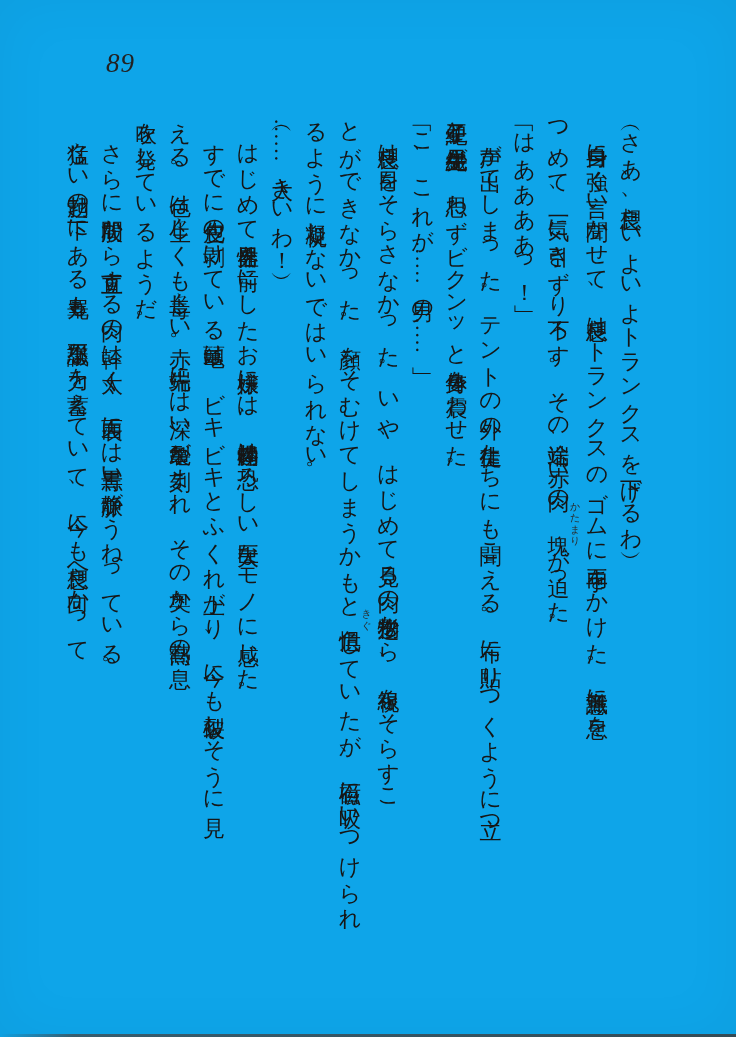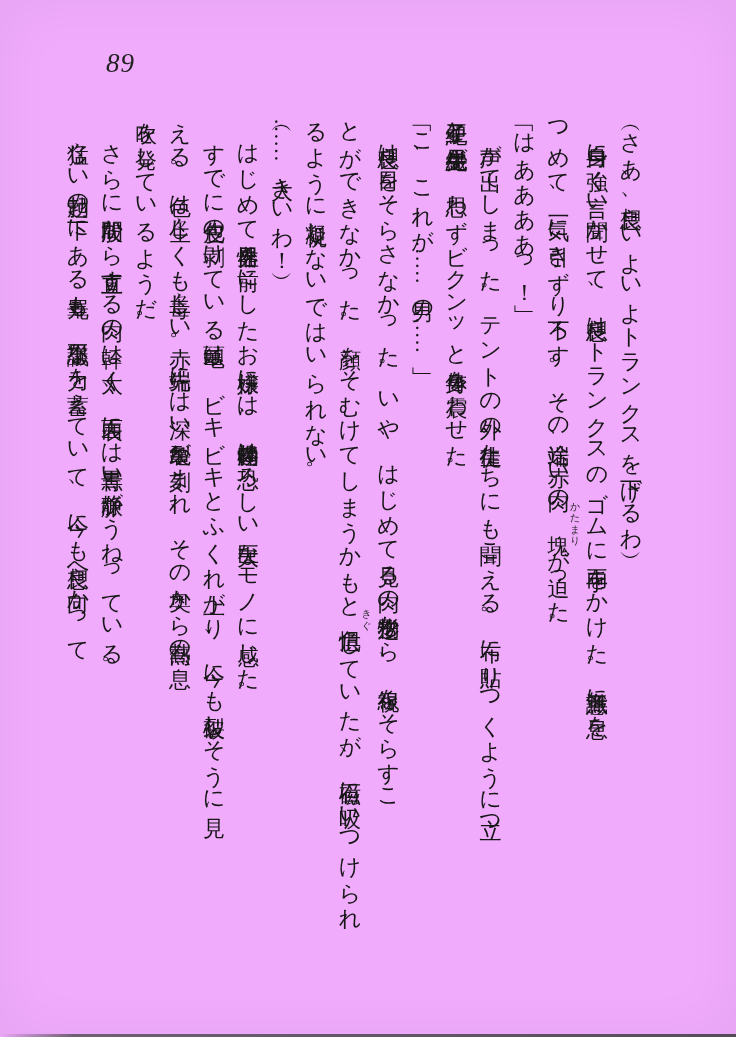--- a/index.html
+++ b/index.html
@@ -1,21 +1,21 @@
 <!DOCTYPE html>
 <html lang="ja"><head>
 <meta charset="utf-8">
 <style>
   html, body { margin: 0; padding: 0; background: #ffffff; }
   .book-page {
     position: relative;
     width: 736px;
     height: 1037px;
     overflow: hidden;
-    background: #f0abfc;
+    background: #0ea5e9;
     box-shadow: inset 0 0 60px rgba(0,0,0,0.045);
     font-family: "Liberation Serif", "DejaVu Serif", serif;
   }
   .page-number {
     position: absolute;
     left: 106px;
     top: 48px;
     font-style: italic;
     font-size: 27px;
     letter-spacing: 1px;

